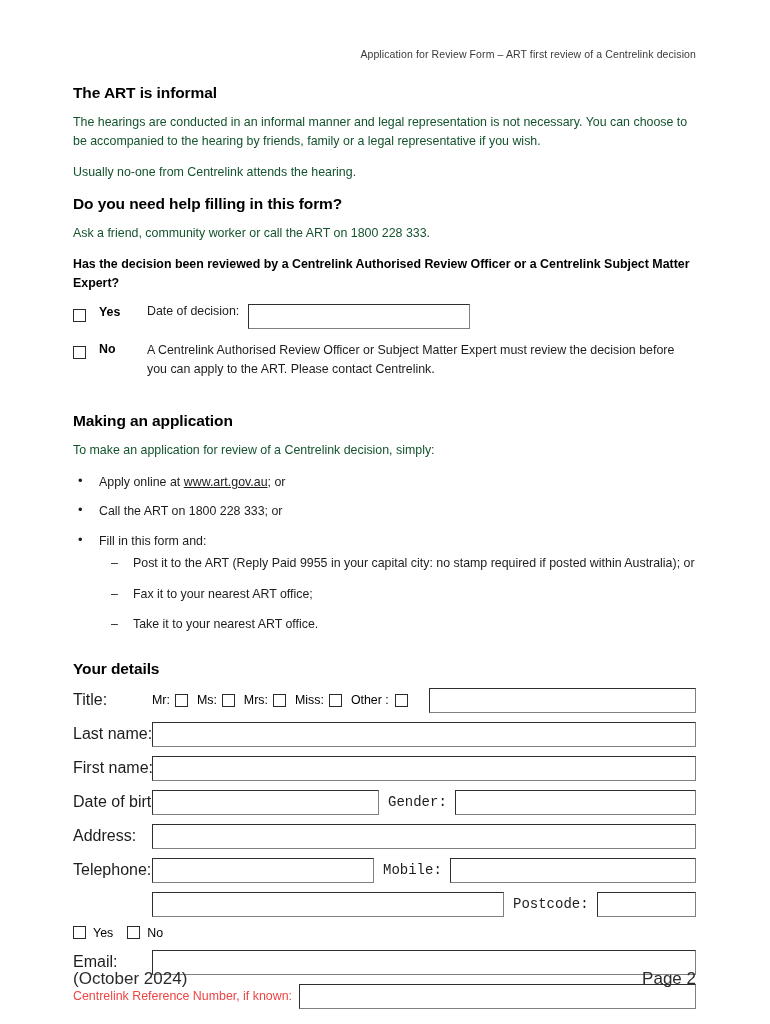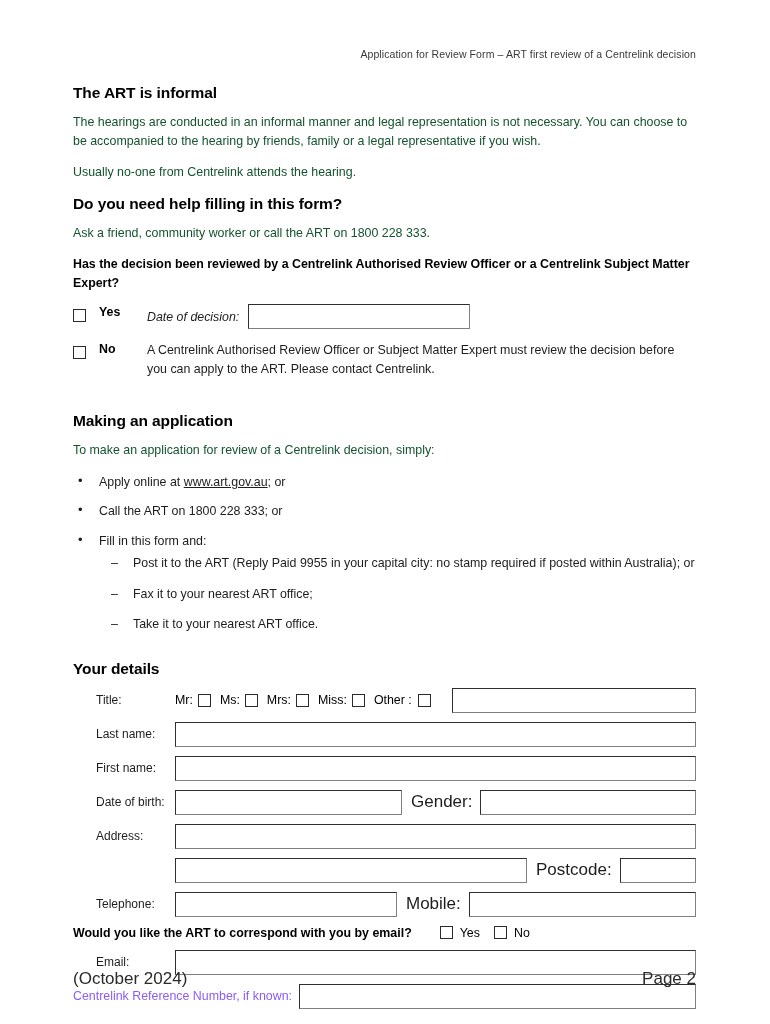--- a/index.html
+++ b/index.html
@@ -94,23 +94,21 @@
     line-height: 17px;
   }
   .yn-text {
     font-size: 12.4px;
     line-height: 18.5px;
     flex: 1;
     color: #1d1d1d;
   }
   .yn-inline {
     display: flex;
-    align-items: center;
     flex: 1;
-    font-style: italic;
   }
   .yn-inline .lbl {
     font-size: 12.4px;
     margin-right: 9px;
     white-space: nowrap;
     color: #1d1d1d;
   }
 
   
   .field {
@@ -169,24 +167,23 @@
     margin-top: 32px;
   }
 
   
   .form-row {
     display: flex;
     align-items: center;
     margin-bottom: 9px;
   }
   .form-label {
-    font-size: 12px;
-    color: #1d1d1d;
-    white-space: nowrap;
-    margin-left: 23px;
+    font-size: 16px;
+    color: #1d1d1d;
+    white-space: nowrap;
   }
   .lbl-col {
     width: 79px;
     flex: 0 0 79px;
   }
   .title-opts {
     display: flex;
     align-items: center;
     flex: 0 0 auto;
   }
@@ -196,24 +193,25 @@
     margin-right: 9px;
     font-size: 12.4px;
     white-space: nowrap;
   }
   .title-opt .cb { margin-left: 5px; }
   .title-opt.other .cb { margin-left: 6px; }
 
   .grow { flex: 1; }
 
   .mid-label {
-    font-size: 17px;
+    font-size: 14px;
     padding: 0 8px 0 9px;
     white-space: nowrap;
     color: #1d1d1d;
+    font-family: Liberation Mono, monospace;
   }
 
   .q-email {
     display: flex;
     align-items: center;
     margin: 6px 0 10px 0;
   }
   .q-email .q-text {
     font-size: 12.4px;
     font-weight: bold;
@@ -225,21 +223,21 @@
     align-items: center;
     margin-right: 14px;
     font-size: 12.4px;
   }
   .q-email .opt .cb { margin-right: 7px; }
 
   .crn-label {
     font-size: 12.4px;
     white-space: nowrap;
     padding-right: 7px;
-    color: #8b5cf6;
+    color: #ef4444;
   }
 
   
   .doc-footer {
     position: absolute;
     left: 73px;
     width: 623px;
     top: 969px;
     display: flex;
     justify-content: space-between;
@@ -347,35 +345,34 @@
       <span class="mid-label">Gender:</span>
       <span class="field grow"></span>
     </div>
 
     <div class="form-row">
       <div class="form-label lbl-col">Address:</div>
       <span class="field grow"></span>
     </div>
 
     <div class="form-row">
+      <div class="form-label lbl-col">Telephone:</div>
+      <span class="field" style="width:222px;"></span>
+      <span class="mid-label">Mobile:</span>
+      <span class="field grow"></span>
+    </div>
+
+    <div class="form-row">
       <div class="form-label lbl-col"></div>
       <span class="field" style="width:352px;"></span>
       <span class="mid-label">Postcode:</span>
       <span class="field grow"></span>
     </div>
 
-    <div class="form-row">
-      <div class="form-label lbl-col">Telephone:</div>
-      <span class="field" style="width:222px;"></span>
-      <span class="mid-label">Mobile:</span>
-      <span class="field grow"></span>
-    </div>
-
     <div class="q-email">
-      <span class="q-text">Would you like the ART to correspond with you by email?</span>
       <span class="opt">
         <span class="cb"></span>
         <span>Yes</span>
       </span>
       <span class="opt">
         <span class="cb"></span>
         <span>No</span>
       </span>
     </div>
 

